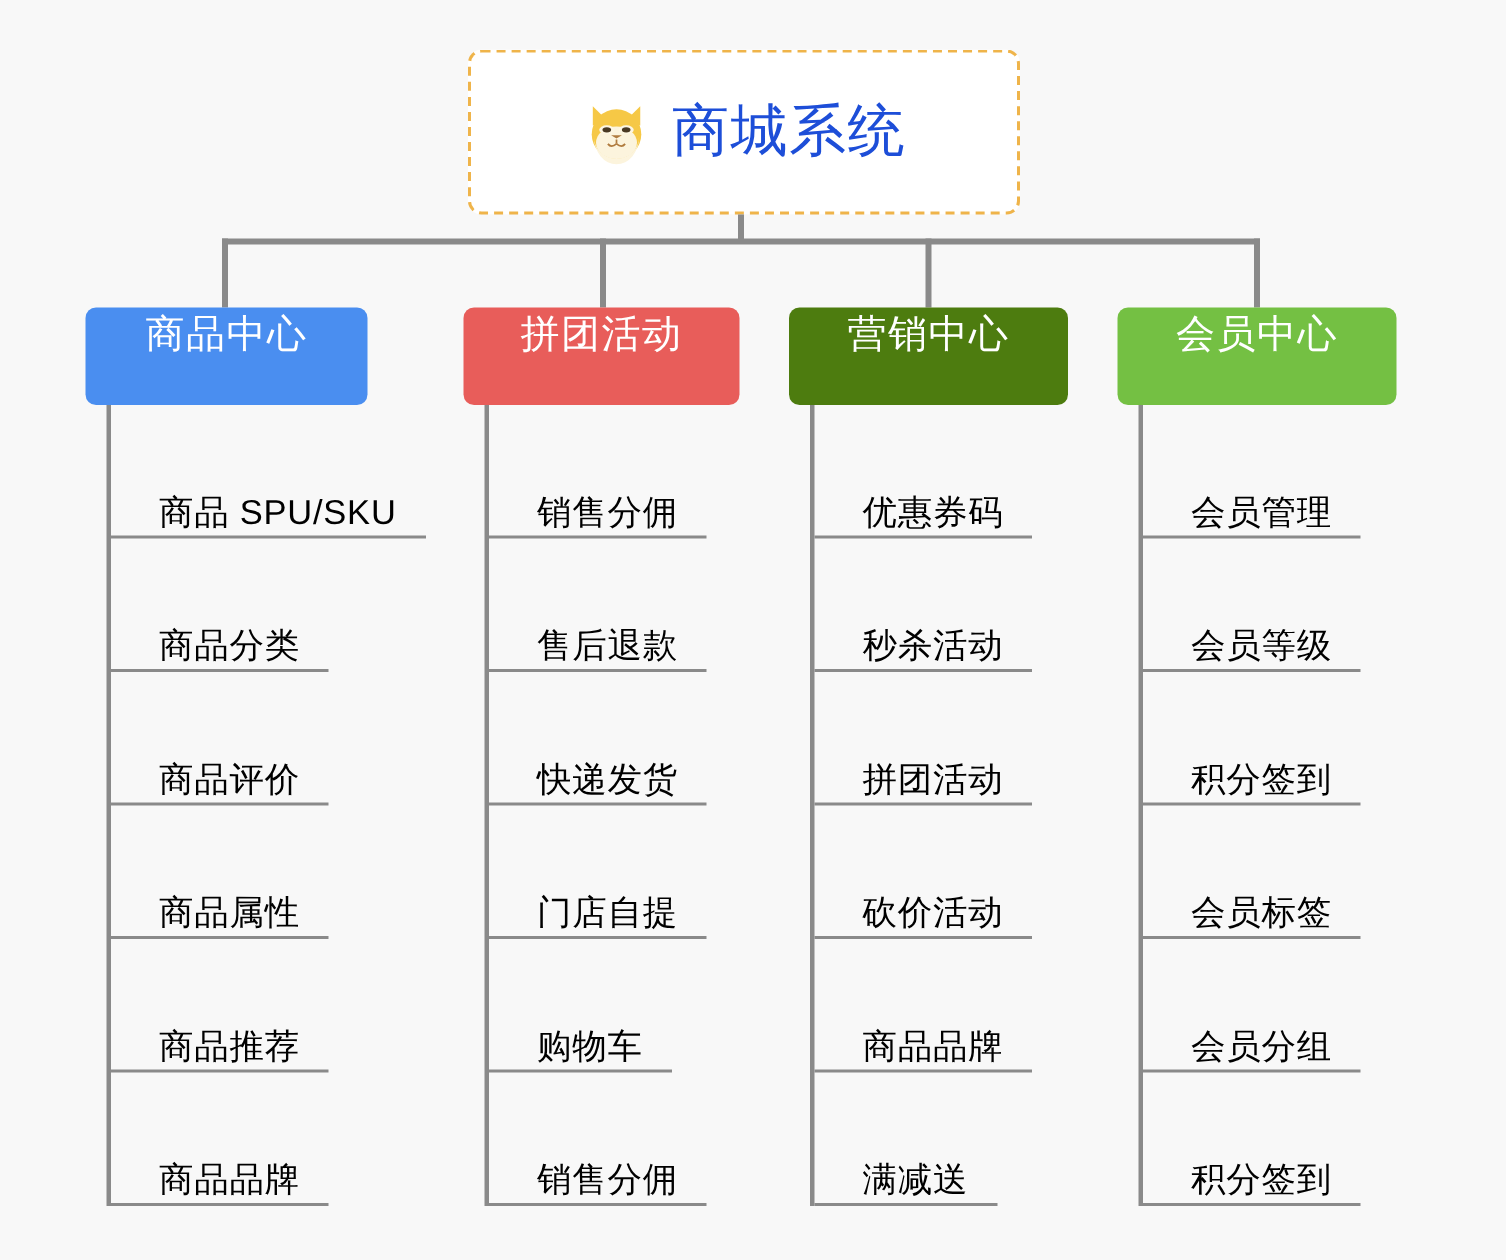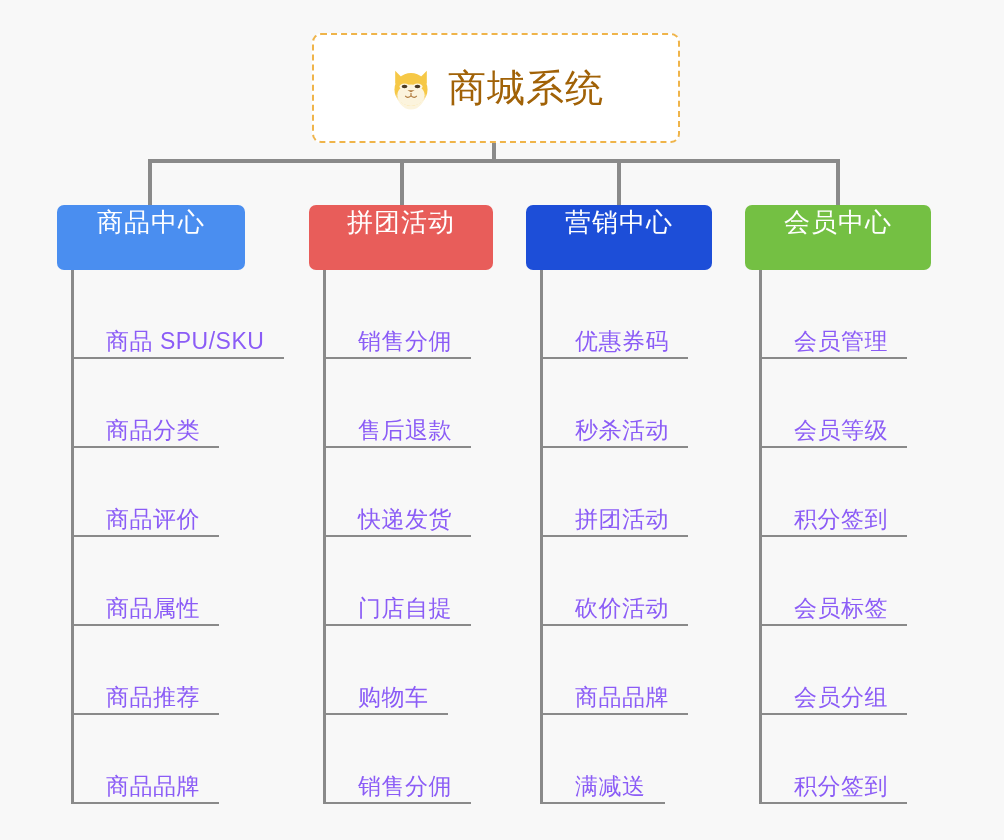--- a/index.html
+++ b/index.html
@@ -32,21 +32,21 @@
     background: #ffffff;
     border: 2px dashed #efb44a;
     border-radius: 9px;
     display: flex;
     align-items: center;
     justify-content: center;
     gap: 14px;
   }
   .root-title {
     font-size: 38px;
-    color: #a16207;
+    color: #1d4ed8;
     letter-spacing: 1px;
     line-height: 1;
     white-space: nowrap;
   }
   .dog-icon {
     width: 46px;
     height: 46px;
     flex: 0 0 46px;
     display: block;
   }
@@ -112,21 +112,21 @@
     height: 89px;
     display: flex;
     align-items: flex-end;
     box-sizing: border-box;
     border-bottom: 2px solid #8a8a8a;
     padding-left: 32px;
     padding-bottom: 3px;
   }
   .leaf-label {
     font-size: 23px;
-    color: #8b5cf6;
+    color: #000000;
     line-height: 1.25;
     white-space: nowrap;
     letter-spacing: 0.5px;
   }
   
   .leaf-item { border-bottom: none; }
   .leaf-rule {
     position: absolute;
     left: 0;
     bottom: 0;
@@ -224,21 +224,21 @@
           <span class="leaf-label">购物车</span>
           <div class="leaf-rule w-sm"></div>
         </div>
         <div class="leaf-item">
           <span class="leaf-label">销售分佣</span>
           <div class="leaf-rule w-md"></div>
         </div>
       </div>
     </div>
   <div class="column col-3">
-      <div class="category-box" style="background: #1d4ed8;">
+      <div class="category-box" style="background: #4d7c0f;">
         <span>营销中心</span>
       </div>
       <div class="leaf-list">
         <div class="leaf-item">
           <span class="leaf-label">优惠券码</span>
           <div class="leaf-rule w-md"></div>
         </div>
         <div class="leaf-item">
           <span class="leaf-label">秒杀活动</span>
           <div class="leaf-rule w-md"></div>

